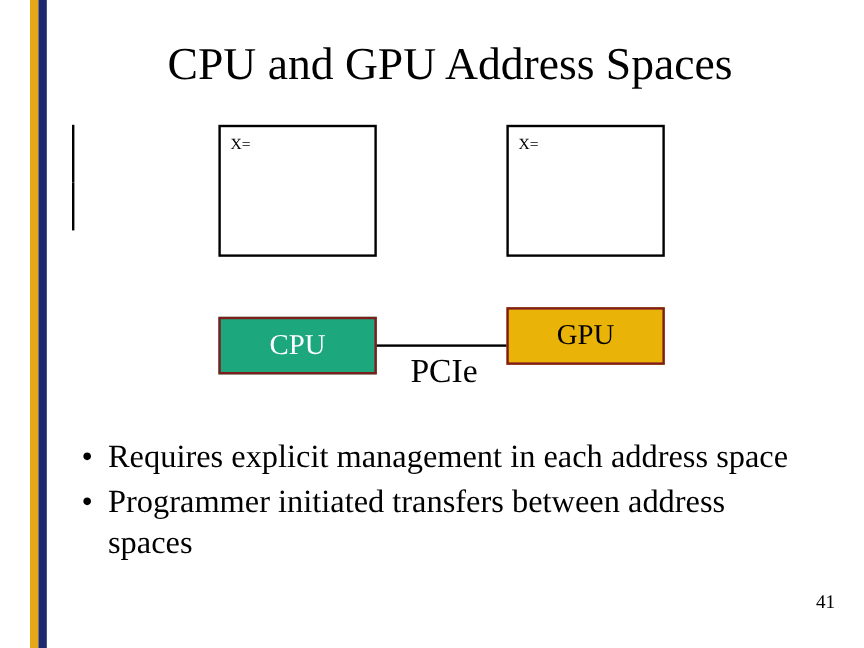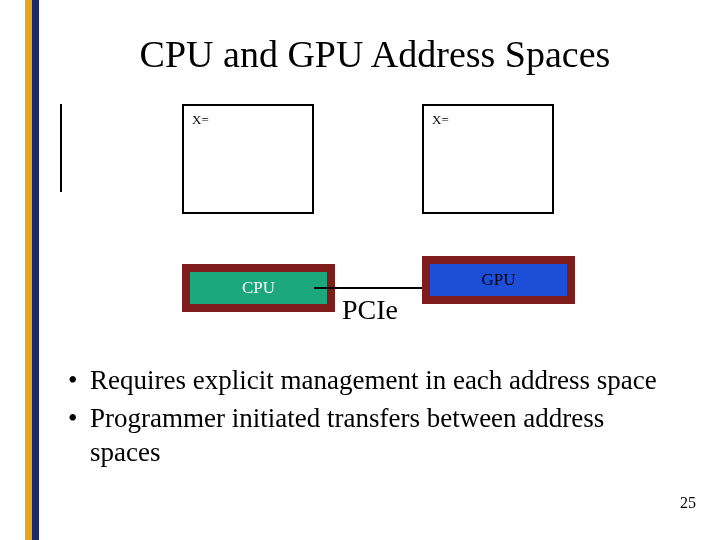--- a/index.html
+++ b/index.html
@@ -43,30 +43,30 @@
     height: 110px;
     border: 2px solid #000;
     background: #fff;
     padding: 6px 8px;
     font-size: 13px;
   }
   .mem-cpu { left: 122px; top: 0; }
   .mem-gpu { left: 362px; top: 0; }
   .proc-box {
     position: absolute;
-    width: 153px;
+    width: 132px;
     height: 48px;
-    border: 8px solid #7f1d1d;
+    border: 2px solid #7f1d1d;
     display: flex;
     align-items: center;
     justify-content: center;
-    font-size: 17px;
+    font-size: 24px;
   }
   .proc-cpu { left: 122px; top: 160px; background: #1da77c; color: #fff; }
-  .proc-gpu { left: 362px; top: 152px; background: #1d4ed8; color: #000; }
+  .proc-gpu { left: 362px; top: 152px; background: #eab308; color: #000; }
   .conn-cpu { left: 187px; top: 112px; width: 2px; height: 48px; background: #000; }
   .conn-gpu { left: 427px; top: 112px; width: 2px; height: 40px; background: #000; }
   .pcie-line {
     position: absolute;
     left: 254px;
     top: 183px;
     width: 108px;
     height: 2px;
     background: #000;
   }
@@ -139,15 +139,15 @@
 
   </div>
 
   <div class="bullets">
     <ul>
       <li><span>Requires explicit management in each address space</span></li>
       <li><span>Programmer initiated transfers between address spaces</span></li>
     </ul>
   </div>
 
-  <div class="page-num">25</div>
+  <div class="page-num">41</div>
 
 </div>
 
 </body></html>

